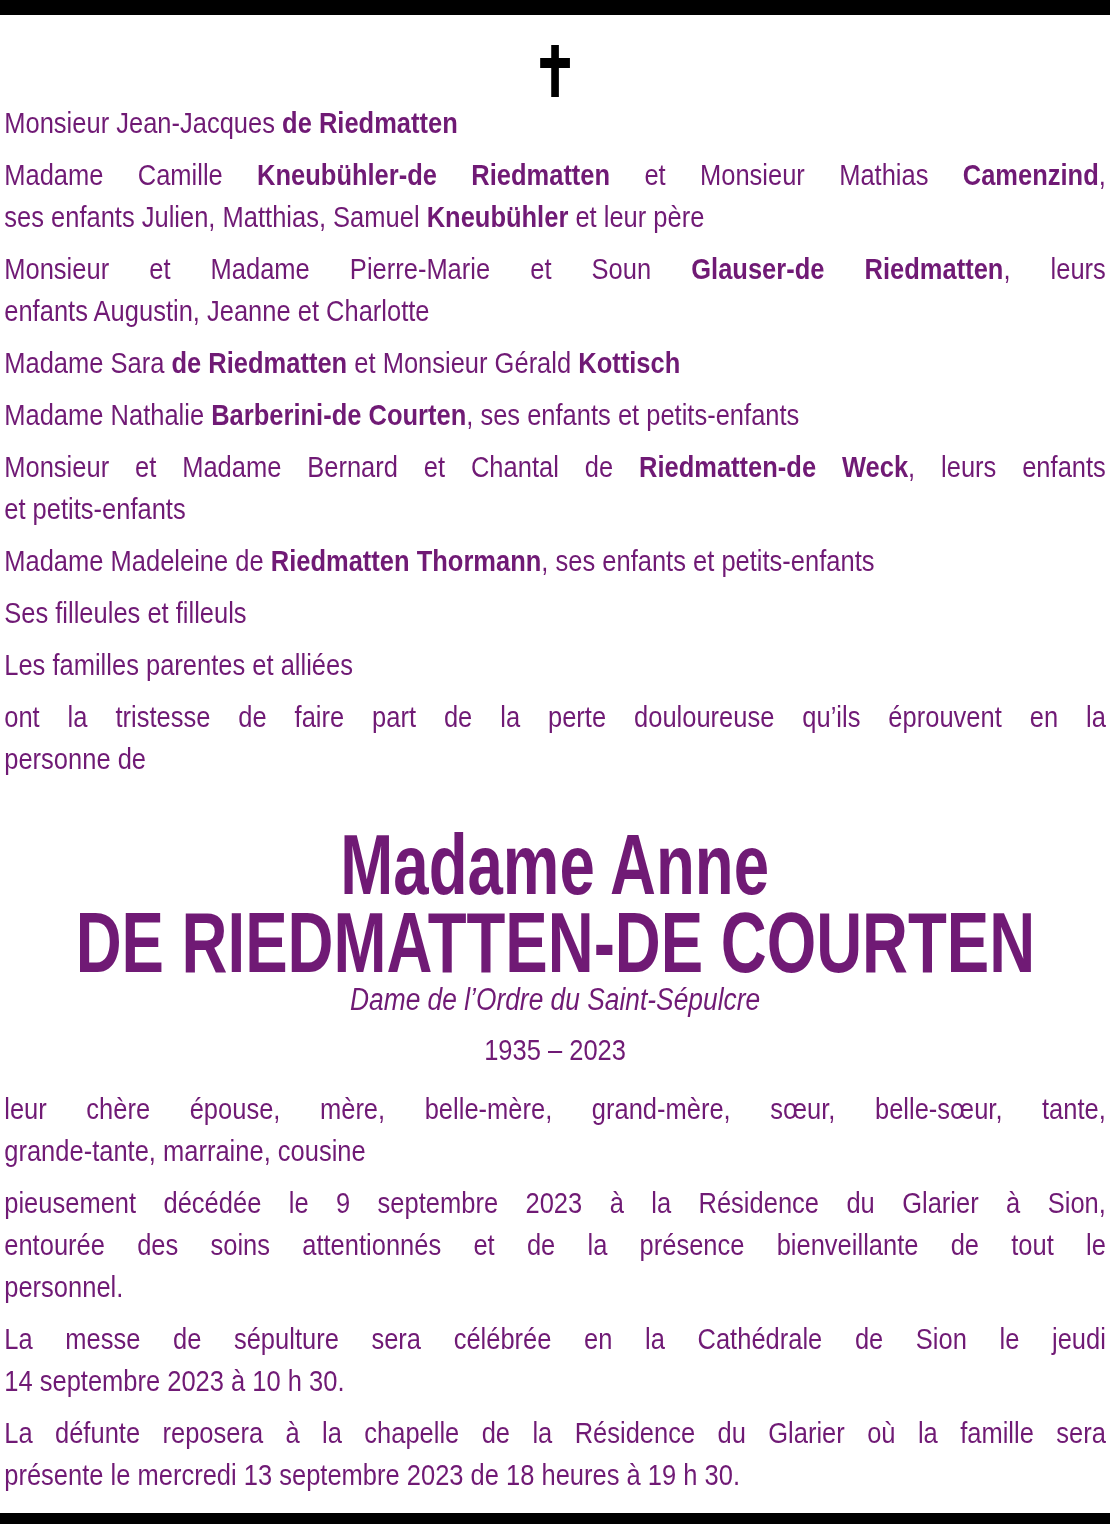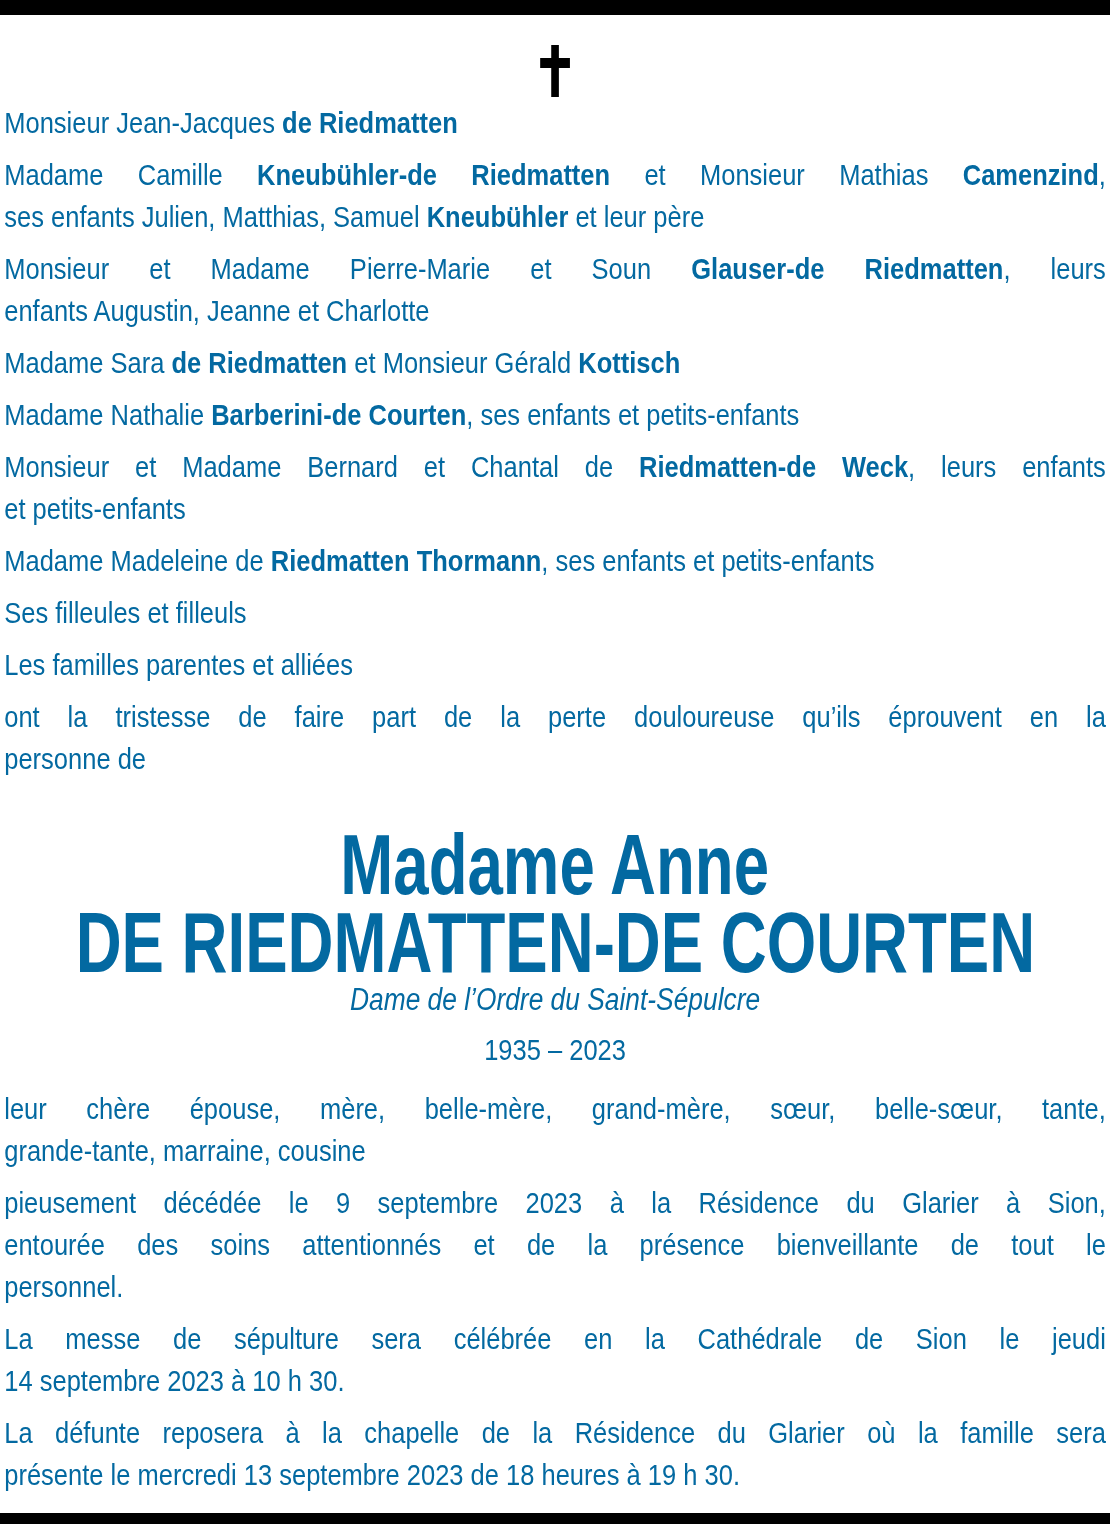--- a/index.html
+++ b/index.html
@@ -5,21 +5,21 @@
   html, body {
     margin: 0;
     padding: 0;
     background: #ffffff;
   }
   .page {
     position: relative;
     width: 1110px;
     height: 1524px;
     background: #ffffff;
-    color: #0369a1;
+    color: #701a75;
     overflow: hidden;
     font-family: "Liberation Sans", sans-serif;
   }
   .bar {
     position: absolute;
     left: 0;
     width: 100%;
     background: #000000;
   }
   .bar.top { top: 0; height: 15px; }

